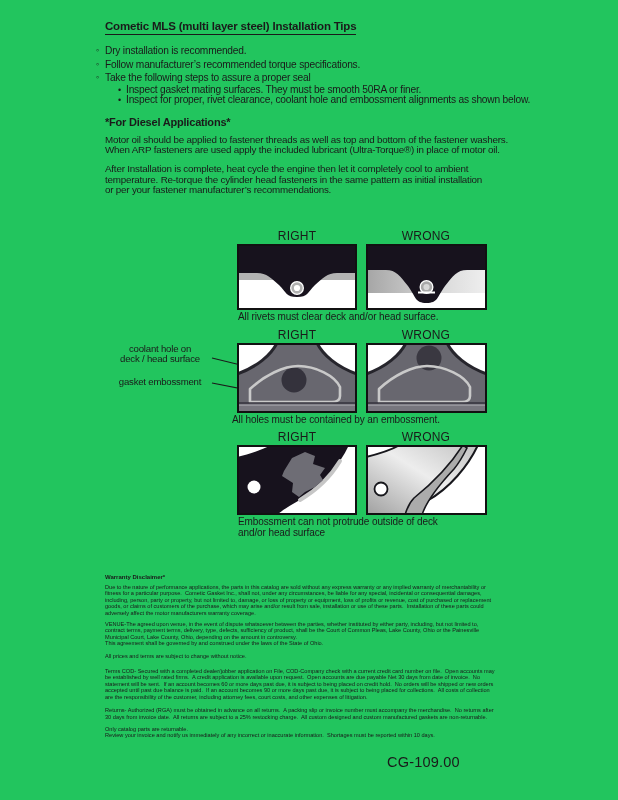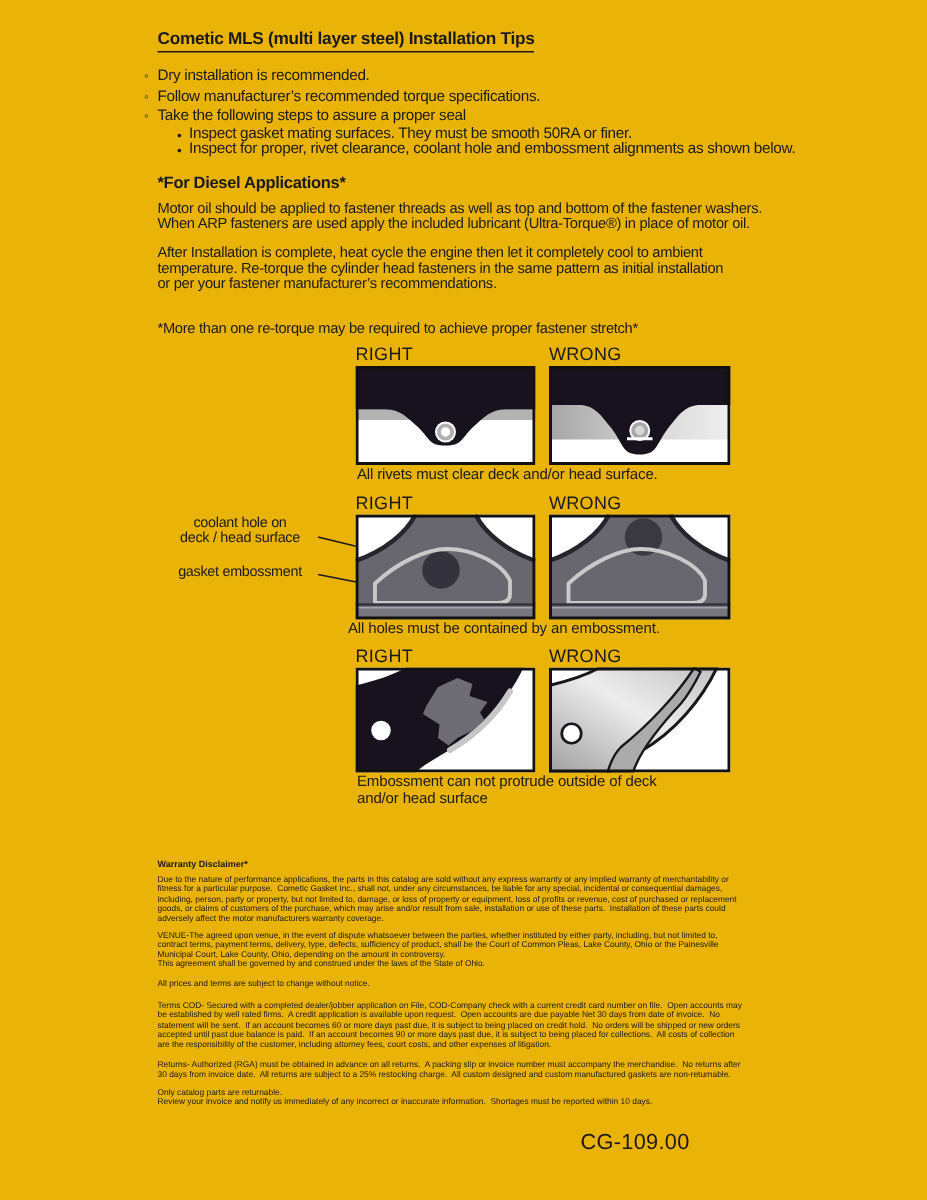--- a/index.html
+++ b/index.html
@@ -1,33 +1,33 @@
 <!DOCTYPE html>
 <html><head>
 <meta charset="utf-8">
 <style>
   html,body{margin:0;padding:0;background:#ffffff;}
-  .page{position:relative;width:618px;height:800px;background:#eab308;
+  .page{position:relative;width:618px;height:800px;background:#22c55e;
         font-family:"Liberation Sans",sans-serif;color:#1a1a1a;overflow:hidden;}
 
   .title{position:absolute;left:105px;top:20px;font-size:11.5px;font-weight:bold;
          letter-spacing:-0.2px;border-bottom:1.6px solid #1a1a1a;padding-bottom:2px;white-space:nowrap;}
 
   .tips{position:absolute;left:96px;top:44px;font-size:10.2px;letter-spacing:-0.2px;white-space:nowrap;}
   .bullet{line-height:13.5px;padding-left:9px;position:relative;}
   .bullet::before{content:"◦";position:absolute;left:0;top:0;font-size:9px;line-height:13.5px;}
   .sub{line-height:10.5px;padding-left:30px;position:relative;}
   .sub::before{content:"•";position:absolute;left:22px;top:0;font-size:9px;line-height:10.5px;}
 
   .diesel{position:absolute;left:105px;top:116px;width:470px;font-size:9.8px;letter-spacing:-0.2px;}
   .diesel h2{font-size:11px;font-weight:bold;margin:0 0 7px 0;letter-spacing:-0.2px;}
   .diesel p{margin:0 0 9px 0;line-height:10.2px;white-space:pre;}
   .diesel p.last{margin-top:3px;}
 
-  .rw-label{position:absolute;width:120px;font-size:12px;letter-spacing:0.2px;}
+  .rw-label{position:absolute;width:120px;text-align:center;font-size:12px;letter-spacing:0.2px;}
   .panel{position:absolute;display:block;}
   .caption{position:absolute;font-size:10px;letter-spacing:-0.1px;white-space:pre;line-height:11px;}
 
   .side-label{position:absolute;left:110px;width:100px;text-align:center;font-size:9.6px;
               line-height:9.8px;letter-spacing:-0.2px;white-space:pre-line;}
   .leader{position:absolute;}
 
   .warranty{position:absolute;left:105px;top:574px;width:415px;}
   .warranty h3{font-size:6px;font-weight:bold;margin:0 0 4px 0;}
   .fine{font-size:5.6px;line-height:6.4px;letter-spacing:0;white-space:pre;margin:0;}
@@ -50,21 +50,20 @@
     <div class="sub">Inspect for proper, rivet clearance, coolant hole and embossment alignments as shown below.</div>
   </div>
 
   <div class="diesel">
     <h2>*For Diesel Applications*</h2>
     <p>Motor oil should be applied to fastener threads as well as top and bottom of the fastener washers.
 When ARP fasteners are used apply the included lubricant (Ultra-Torque®) in place of motor oil.</p>
     <p style="margin-bottom:20px">After Installation is complete, heat cycle the engine then let it completely cool to ambient
 temperature. Re-torque the cylinder head fasteners in the same pattern as initial installation
 or per your fastener manufacturer’s recommendations.</p>
-    <p class="last">*More than one re-torque may be required to achieve proper fastener stretch*</p>
   </div>
 
   <div class="rw-label" style="left:237px;top:229px">RIGHT</div>
   <div class="rw-label" style="left:366px;top:229px">WRONG</div>
 
   <svg class="panel" style="left:237px;top:244px" width="120" height="66" viewBox="0 0 120 66">
     <rect width="120" height="66" fill="#ffffff"></rect>
     <rect y="29" width="120" height="7" fill="#b3b3b3"></rect>
     <path d="M0,0 H120 V29 L100,29 C90,29 86,34 78,41 C70,49 71,53 60,53 C49,53 50,49 42,41 C34,34 30,29 20,29 L0,29 Z" fill="#17121d"></path>
     <circle cx="60" cy="44" r="7" fill="#ffffff"></circle>

